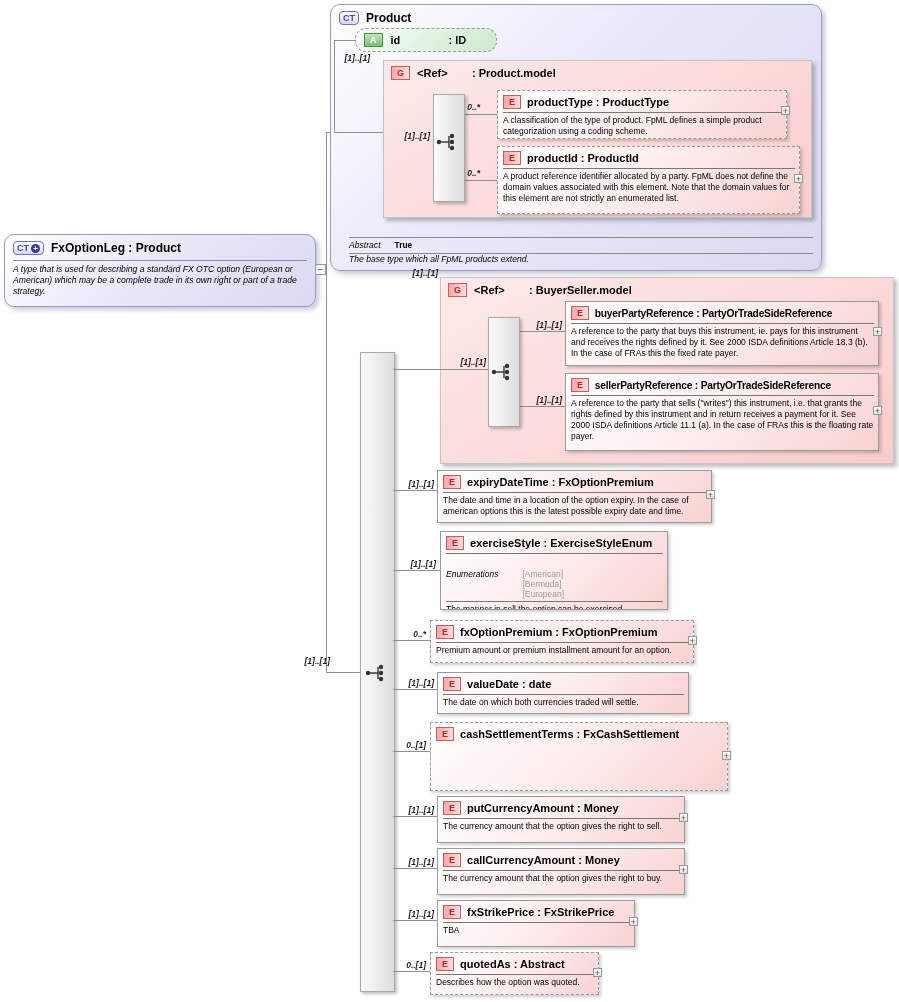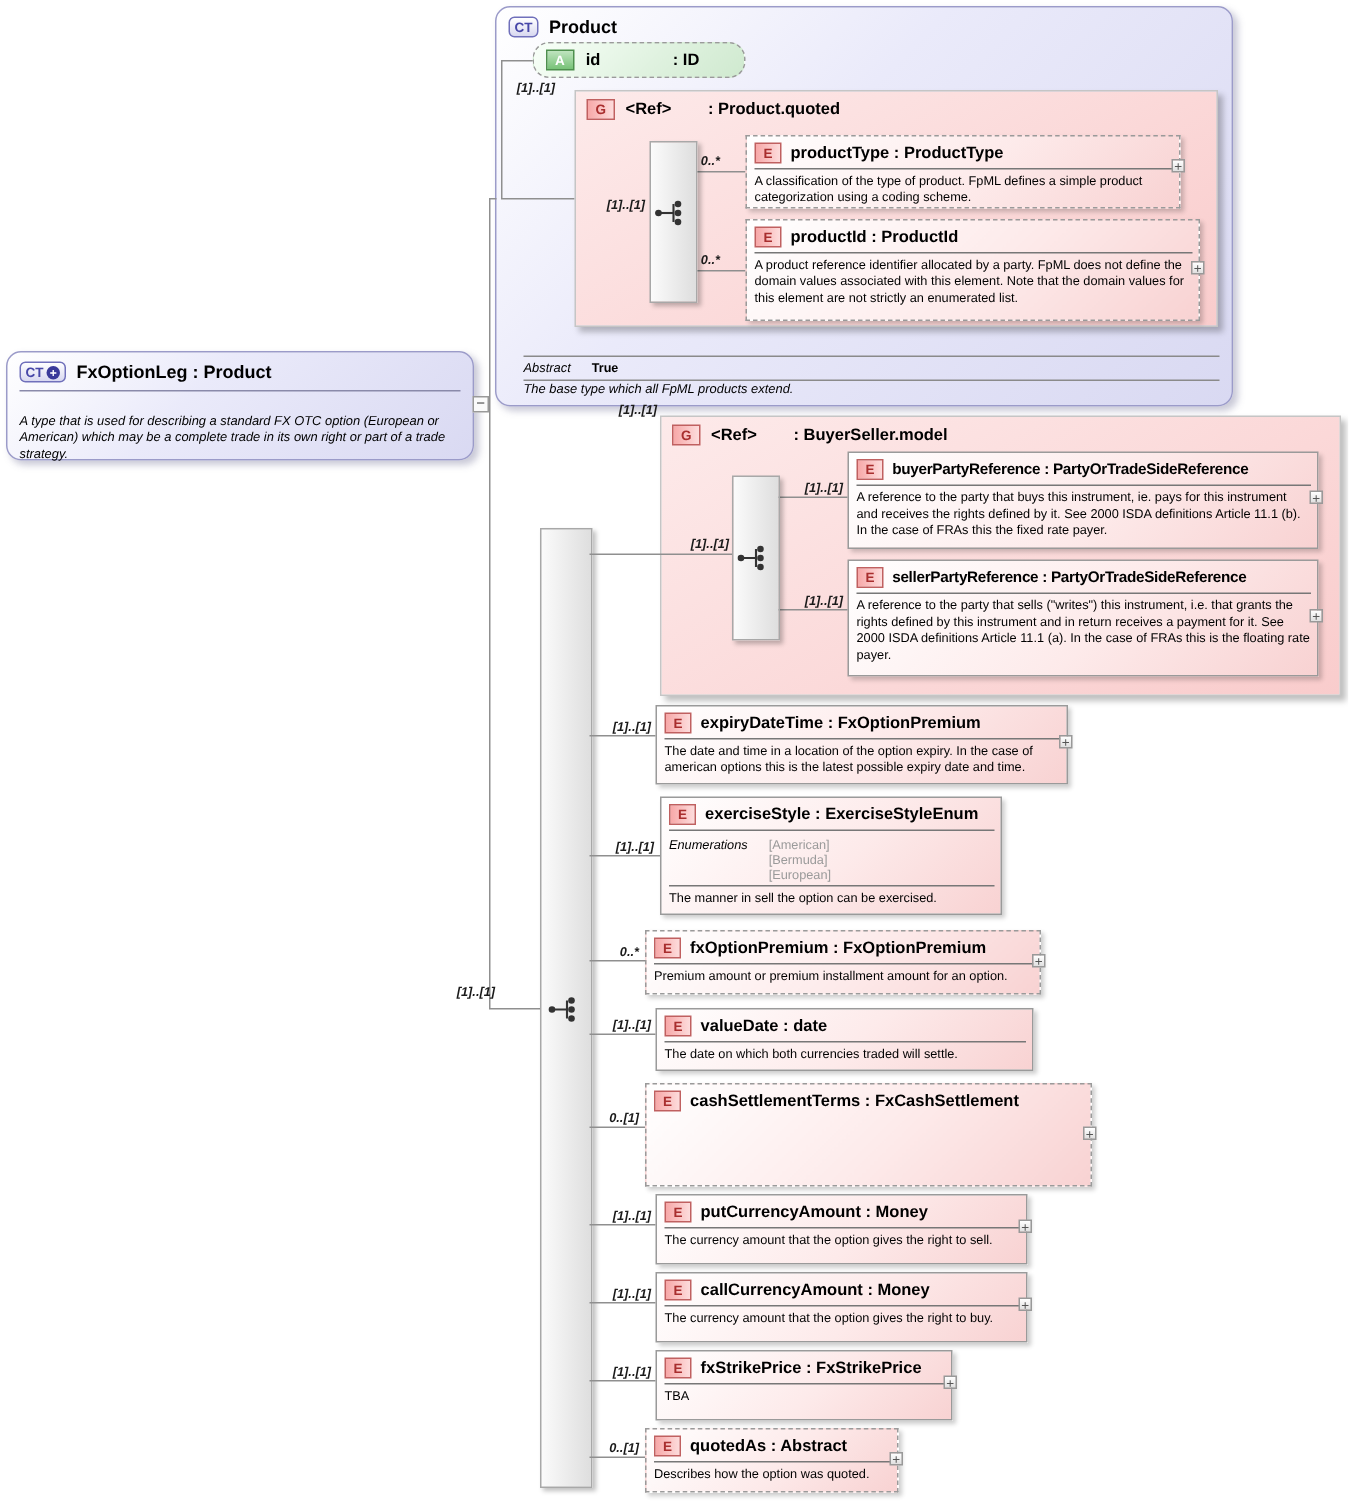--- a/index.html
+++ b/index.html
@@ -12,21 +12,21 @@
   .ctbox{position:absolute;border:1px solid #9b9bc9;border-radius:10px;
     background:linear-gradient(135deg,#ffffff 0%,#eaeafa 40%,#d9d9f2 100%);
     box-shadow:3px 3px 5px rgba(100,100,140,.35);}
   .ct-head{display:flex;align-items:center;gap:7px;padding:6px 8px 3px 8px;
     font-size:12px;font-weight:bold;}
   .ct-icon{display:inline-flex;align-items:center;gap:2px;border:1px solid #7070bb;border-radius:4px;
     background:linear-gradient(#ffffff,#d8d8f0);color:#4747a8;font-size:9px;font-weight:bold;
     padding:1px 3px;line-height:10px;}
   .ct-badge{display:inline-block;width:9px;height:9px;border-radius:50%;background:#3a3a9a;
     color:#fff;font-size:8px;line-height:9px;text-align:center;font-weight:bold;}
-  .ct-note{margin:2px 8px 6px 8px;padding-top:14px;border-top:1px solid #8a8aaa;
+  .ct-note{margin:2px 8px 6px 8px;padding-top:3px;border-top:1px solid #8a8aaa;
     font-style:italic;font-size:8.6px;line-height:1.3;}
   
   .gbox{position:absolute;border:1px solid #c5c5c5;
     background:linear-gradient(150deg,#fdeaea 0%,#fbd8d8 60%,#f9cccc 100%);
     box-shadow:3px 3px 4px rgba(0,0,0,.25);}
   .g-head{display:flex;align-items:center;gap:7px;padding:5px 7px;
     font-size:11px;font-weight:bold;}
   .g-icon,.e-icon{display:inline-block;border:1px solid #c06060;
     background:linear-gradient(90deg,#f7a8a8,#fddcdc);color:#a82e2e;
     font-size:9px;font-weight:bold;padding:1px 5px;line-height:10px;}
@@ -34,21 +34,21 @@
   
   .el{position:absolute;border:1px solid #9a9a9a;
     background:linear-gradient(135deg,#ffffff 0%,#fdeaea 55%,#f8d2d2 100%);
     box-shadow:2px 2px 3px rgba(0,0,0,.2);overflow:hidden;}
   .el.dashed{border-style:dashed;}
   .el-head{display:flex;align-items:center;gap:6px;padding:4px 5px 2px 5px;
     font-size:11px;font-weight:bold;white-space:nowrap;}
   .el-head.tight{font-size:10.2px;letter-spacing:-0.2px;}
   .el-note{margin:1px 4px 3px 5px;padding-top:2px;border-top:1px solid #777;
     font-size:8.5px;line-height:1.28;}
-  .enum-row{display:flex;gap:14px;margin:1px 4px 0 5px;padding-top:4px;border-top:1px solid #777;
+  .enum-row{display:flex;gap:24px;margin:1px 4px 0 5px;padding-top:15px;border-top:1px solid #777;
     font-size:8.5px;}
   .enum-label{font-style:italic;}
   .enum-vals{display:flex;flex-direction:column;color:#9a9a9a;line-height:1.2;}
   
   .attr{position:absolute;display:flex;align-items:center;gap:8px;
     border:1px dashed #9a9a9a;border-radius:11px;padding:0 8px;
     background:linear-gradient(135deg,#f8fff8 0%,#def1de 60%,#cfe9cf 100%);
     font-size:11px;font-weight:bold;}
   .a-icon{display:inline-block;border:1px solid #4d8f4d;
     background:linear-gradient(#bfe4bf,#77c277);color:#fff;
@@ -104,21 +104,21 @@
     <span class="a-icon">A</span>
     <span class="aname">id</span>
     <span>: ID</span>
   </div>
   <div class="card" style="left:340px;top:53px;width:30px">[1]..[1]</div>
 
   <div class="gbox" style="left:383px;top:60px;width:427px;height:156px">
     <div class="g-head">
       <span class="g-icon">G</span>
       <span class="gname">&lt;Ref&gt;</span>
-      <span>: Product.quoted</span>
+      <span>: Product.model</span>
     </div>
   </div>
   <div class="hline" style="left:463px;top:114px;width:34px"></div>
   <div class="hline" style="left:463px;top:180px;width:34px"></div>
   <div class="bar" style="left:433px;top:94px;width:30px;height:106px">
     <svg class="seq-icon" style="left:2px;top:37px" viewBox="0 0 26 20">
       <line x1="1" y1="10" x2="13" y2="10" stroke="#333" stroke-width="1.4"></line>
       <circle cx="3" cy="10" r="2.2" fill="#333"></circle>
       <line x1="13" y1="4" x2="13" y2="16" stroke="#333" stroke-width="1.4"></line>
       <circle cx="16" cy="4" r="2.2" fill="#333"></circle>
@@ -198,21 +198,21 @@
     </svg>
   </div>
   <div class="card" style="left:448px;top:357px;width:38px">[1]..[1]</div>
 
   <div class="card" style="left:522px;top:320px;width:40px">[1]..[1]</div>
   <div class="el" style="left:565px;top:301px;width:312px;height:63px">
     <div class="el-head tight">
       <span class="e-icon">E</span>
       <span>buyerPartyReference : PartyOrTradeSideReference</span>
     </div>
-    <div class="el-note">A reference to the party that buys this instrument, ie. pays for this instrument and receives the rights defined by it. See 2000 ISDA definitions Article 11.1 (b). In the case of FRAs this the fixed rate payer.</div>
+    <div class="el-note">A reference to the party that buys this instrument, ie. pays for this instrument and receives the rights defined by it. See 2000 ISDA definitions Article 18.3 (b). In the case of FRAs this the fixed rate payer.</div>
   </div>
   <div class="plus" style="left:873px;top:327px">+</div>
 
   <div class="card" style="left:522px;top:395px;width:40px">[1]..[1]</div>
   <div class="el" style="left:565px;top:373px;width:312px;height:76px">
     <div class="el-head tight">
       <span class="e-icon">E</span>
       <span>sellerPartyReference : PartyOrTradeSideReference</span>
     </div>
     <div class="el-note">A reference to the party that sells ("writes") this instrument, i.e. that grants the rights defined by this instrument and in return receives a payment for it. See 2000 ISDA definitions Article 11.1 (a). In the case of FRAs this is the floating rate payer.</div>

